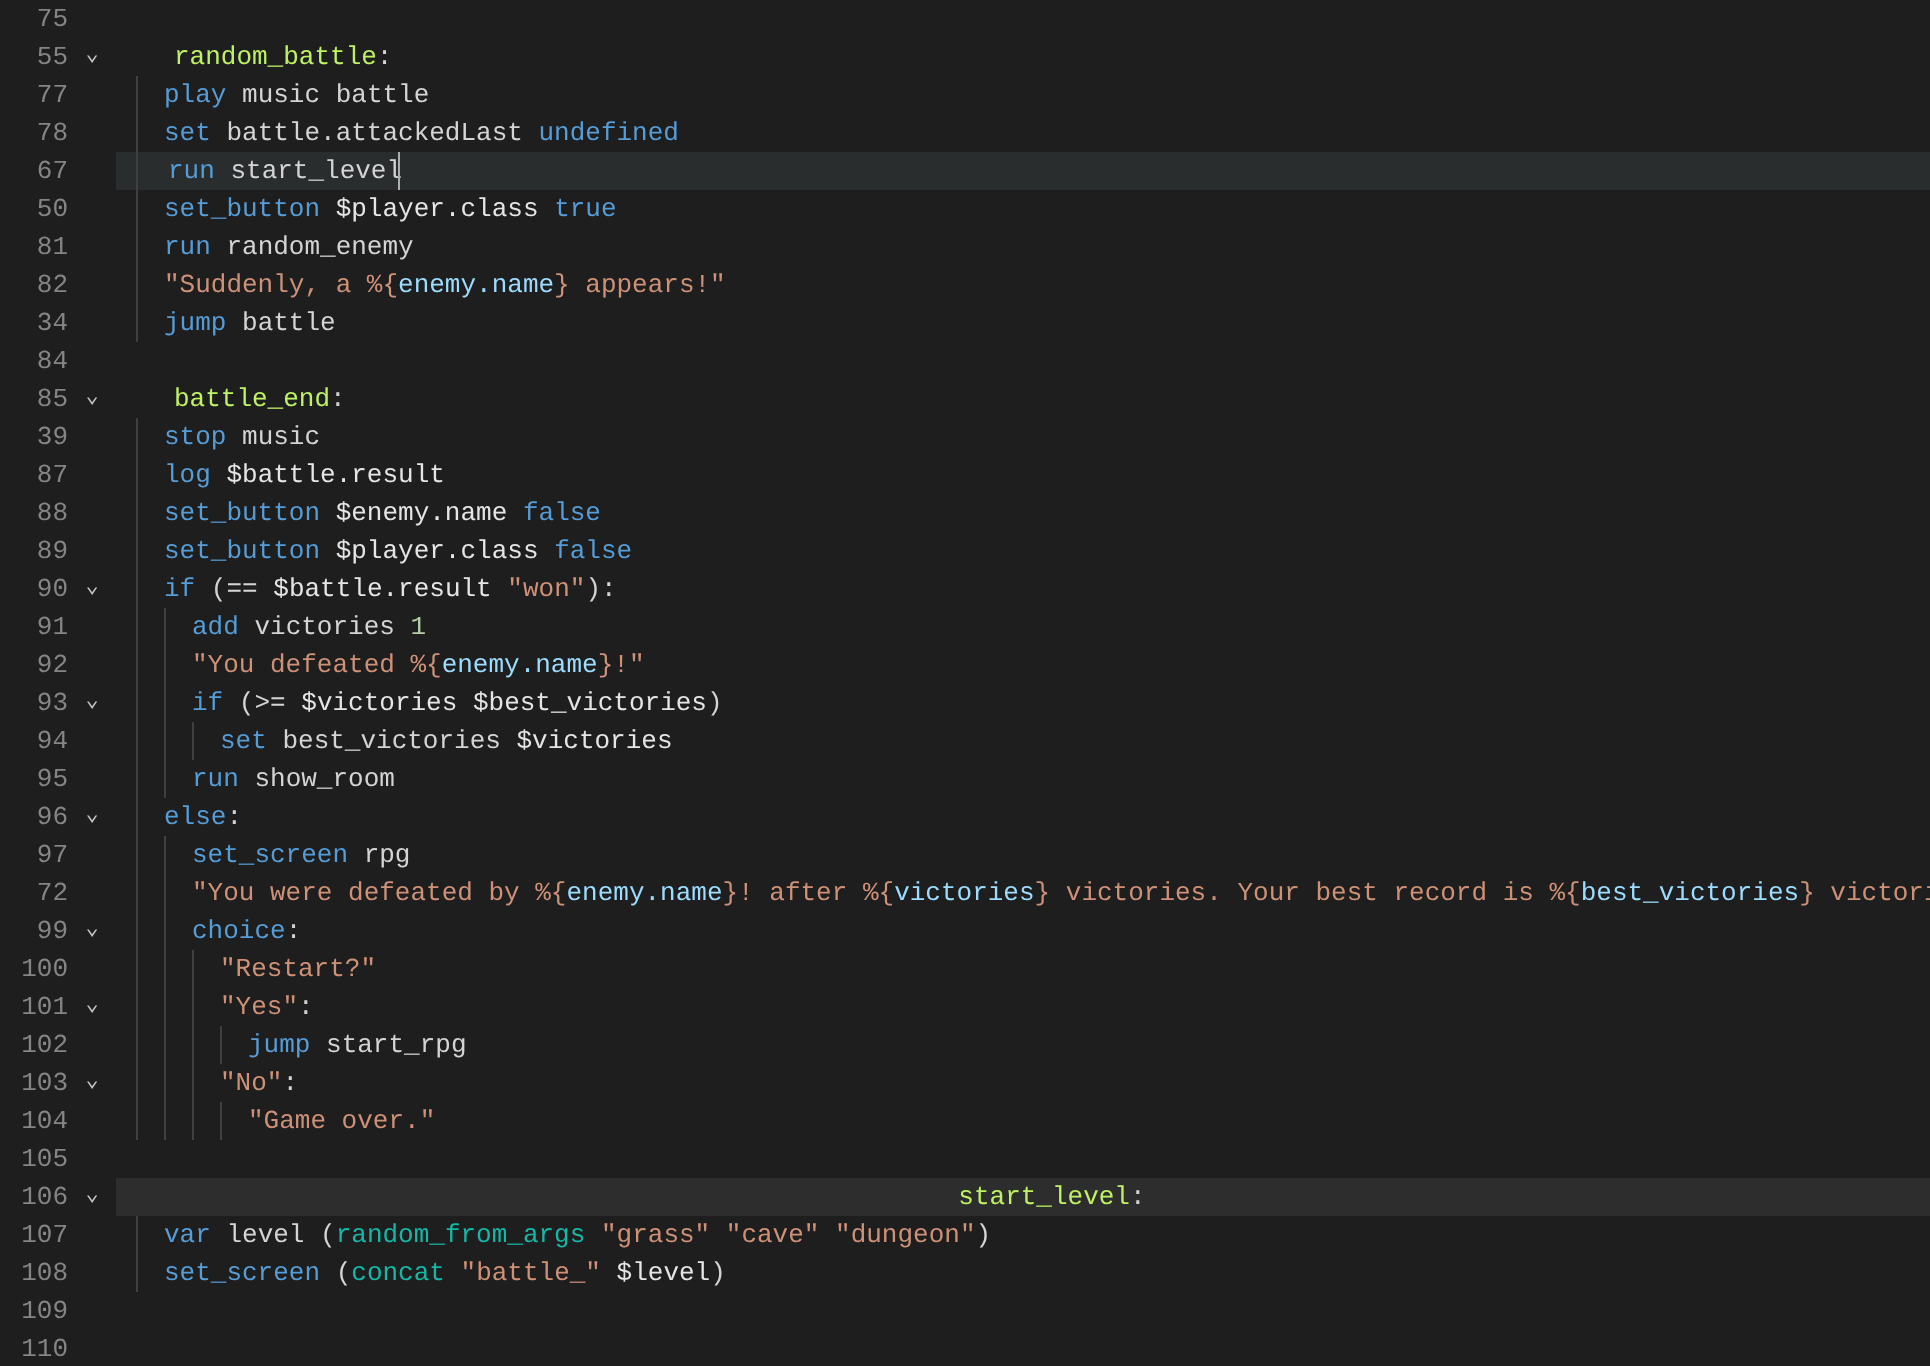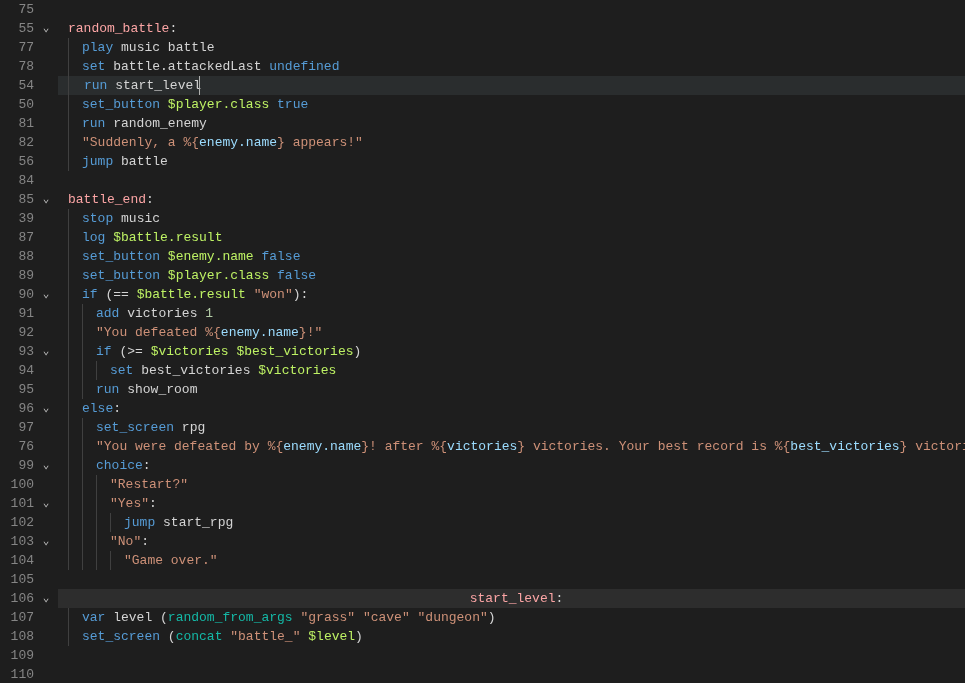--- a/index.html
+++ b/index.html
@@ -66,27 +66,27 @@
   }
   .cursor {
     position: absolute;
     width: 1px;
     height: 19px;
     background: #aeafad;
   }
   
   .t-kw { color: #569cd6; }
   .t-id { color: #14b8a6; }
-  .t-var { color: #bef264; }
+  .t-var { color: #e5e5e5; }
   .t-const { color: #569cd6; }
   .t-str { color: #ce9178; }
   .t-interp { color: #9cdcfe; }
   .t-num { color: #b5cea8; }
   .t-punc { color: #d4d4d4; }
-  .t-lbl { color: #fca5a5; }
+  .t-lbl { color: #bef264; margin-left: 19px; }
   .t-plain { color: #d4d4d4; }
   
   .ig { display:inline-block; width:1px; height:19px; background:#404040; vertical-align:top; position:absolute; }
 </style>
 </head>
 <body>
 
 <div class="editor">
   <div class="gutter" id="gutter">
       <div class="gutter-row">
@@ -99,37 +99,37 @@
       </div>
       <div class="gutter-row">
         <span class="line-no">77</span>
         <span class="fold"></span>
       </div>
       <div class="gutter-row">
         <span class="line-no">78</span>
         <span class="fold"></span>
       </div>
       <div class="gutter-row">
-        <span class="line-no">54</span>
+        <span class="line-no">67</span>
         <span class="fold"></span>
       </div>
       <div class="gutter-row">
         <span class="line-no">50</span>
         <span class="fold"></span>
       </div>
       <div class="gutter-row">
         <span class="line-no">81</span>
         <span class="fold"></span>
       </div>
       <div class="gutter-row">
         <span class="line-no">82</span>
         <span class="fold"></span>
       </div>
       <div class="gutter-row">
-        <span class="line-no">56</span>
+        <span class="line-no">34</span>
         <span class="fold"></span>
       </div>
       <div class="gutter-row">
         <span class="line-no">84</span>
         <span class="fold"></span>
       </div>
       <div class="gutter-row">
         <span class="line-no">85</span>
         <span class="fold">⌄</span>
       </div>
@@ -175,21 +175,21 @@
       </div>
       <div class="gutter-row">
         <span class="line-no">96</span>
         <span class="fold">⌄</span>
       </div>
       <div class="gutter-row">
         <span class="line-no">97</span>
         <span class="fold"></span>
       </div>
       <div class="gutter-row">
-        <span class="line-no">76</span>
+        <span class="line-no">72</span>
         <span class="fold"></span>
       </div>
       <div class="gutter-row">
         <span class="line-no">99</span>
         <span class="fold">⌄</span>
       </div>
       <div class="gutter-row">
         <span class="line-no">100</span>
         <span class="fold"></span>
       </div>

